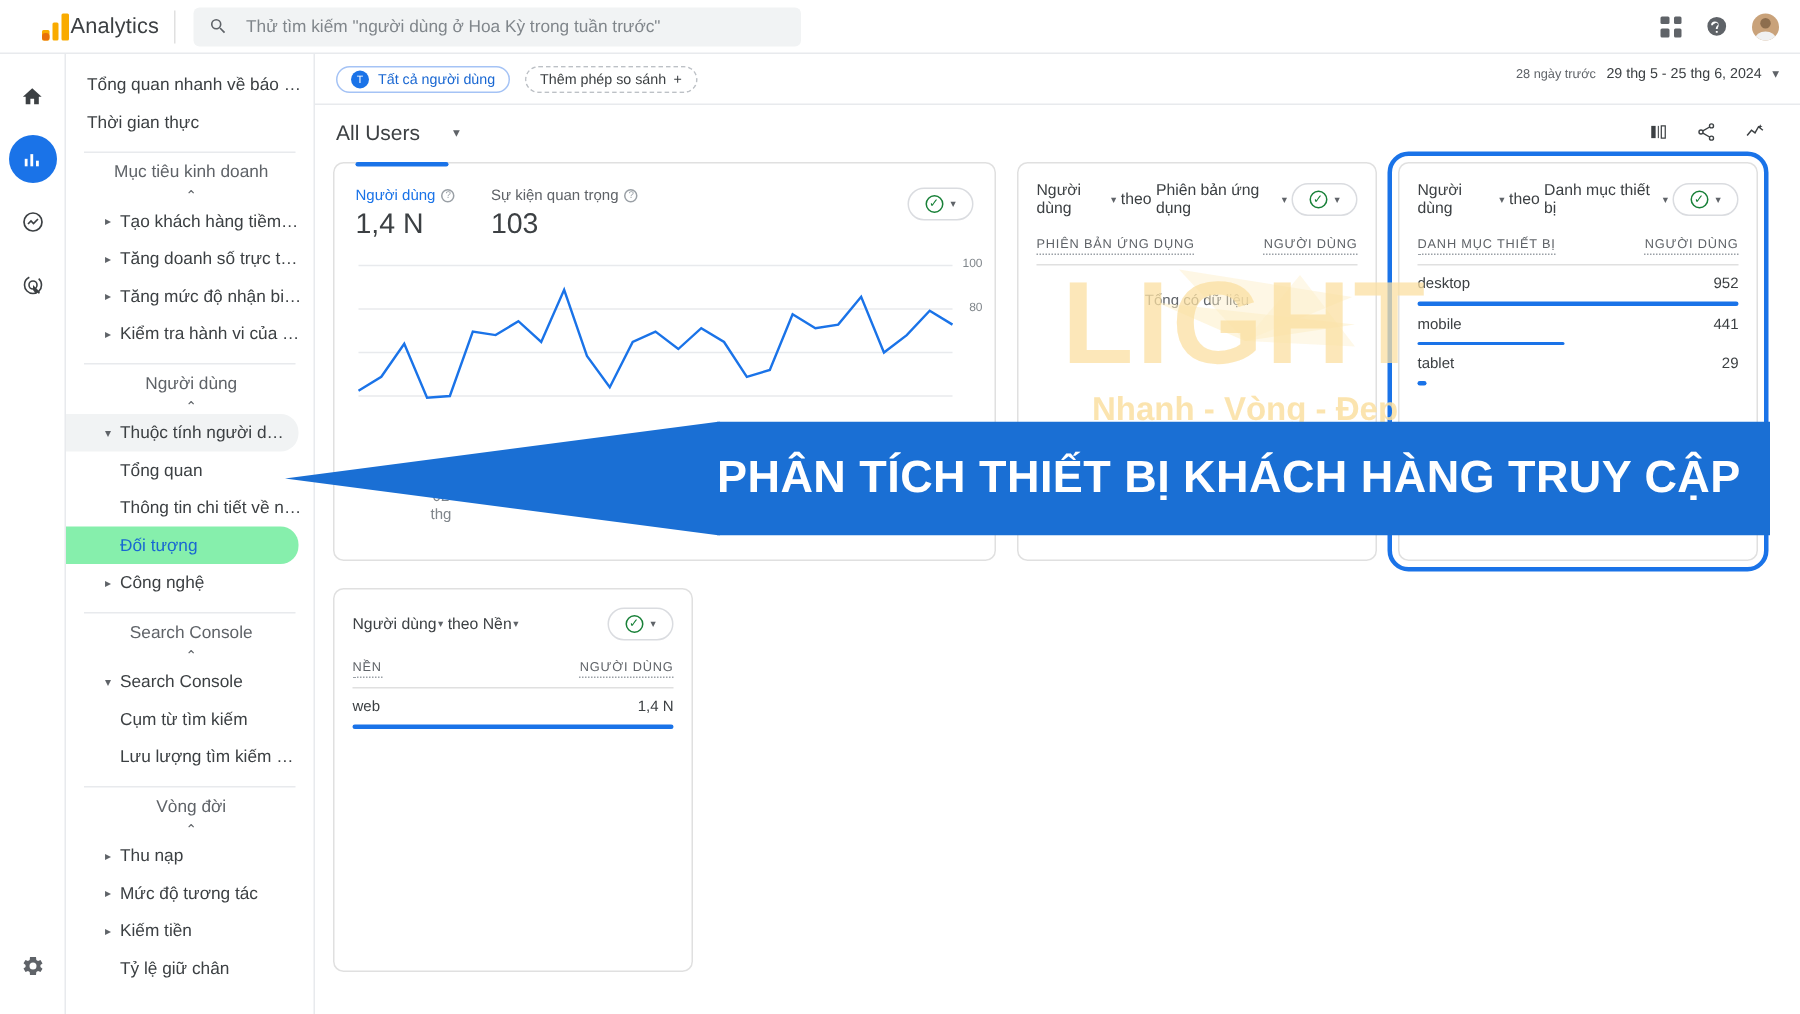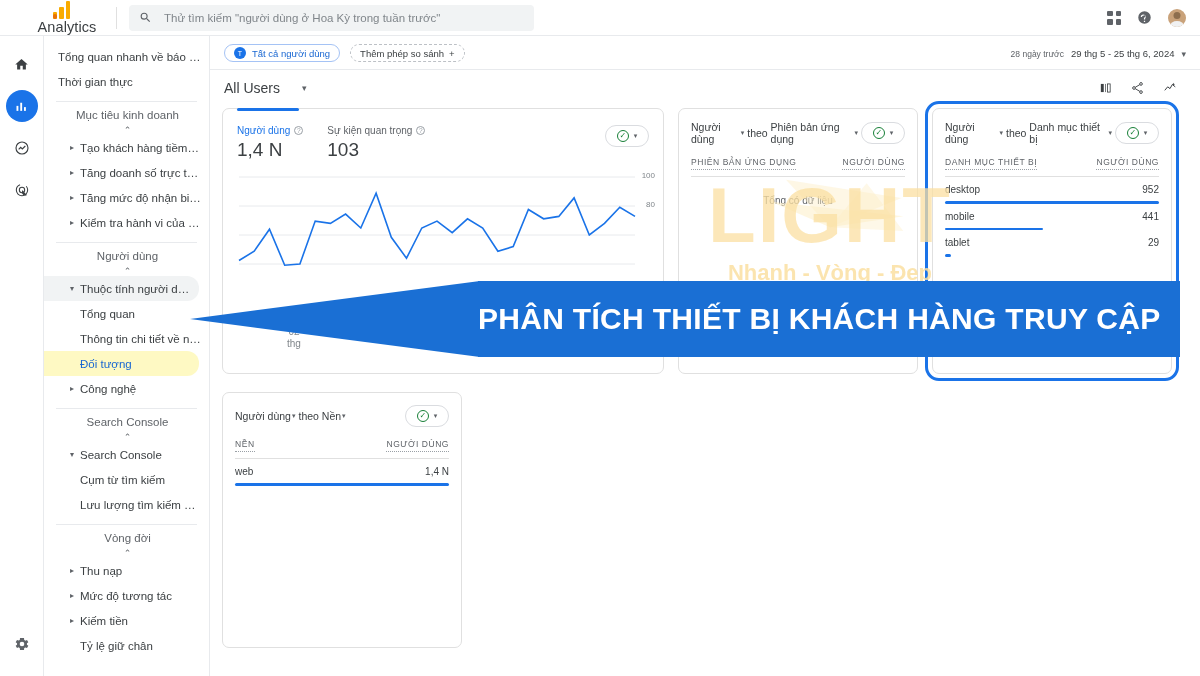--- a/index.html
+++ b/index.html
@@ -4,21 +4,21 @@
 <style>
   * { box-sizing: border-box; }
   html, body { margin:0; padding:0; }
   body {
     width:1200px; height:676px;
     font-family:"Liberation Sans", sans-serif;
     background:#fff; color:#202124; overflow:hidden; position:relative;
   }
   
   .header { height:36px; display:flex; align-items:center; border-bottom:1px solid #e8eaed; position:relative; z-index:5; }
-  .logo-wrap { display:flex; align-items:center; padding-left:28px; width:106px;flex-direction:column; }
+  .logo-wrap { display:flex; align-items:center; padding-left:28px; width:106px; }
   .ga-logo { width:20px; height:18px; position:relative; margin-right:9px; }
   .ga-logo i { position:absolute; bottom:0; width:4.5px; border-radius:1px; display:block; }
   .ga-logo i.b1 { left:0; height:7px; background:#f9ab00; }
   .ga-logo i.b2 { left:6.5px; height:12px; background:#f9ab00; }
   .ga-logo i.b3 { left:13px; height:18px; background:#f9ab00; }
   .ga-logo i.dot { left:0; height:4.5px; width:4.5px; border-radius:50%; background:#e8710a; bottom:0; }
   .brand { font-size:14.5px; color:#3c4043; letter-spacing:.1px; }
   .hdr-sep { width:1px; height:22px; background:#e0e0e0; margin:0 12px 0 10px; }
   .searchbar { flex:0 0 auto; width:405px; height:26px; background:#f1f3f4; border-radius:4px; display:flex; align-items:center; padding:0 10px; }
   .searchbar svg { flex:0 0 auto; }
@@ -42,26 +42,26 @@
   .nav { width:166px; flex:0 0 166px; border-right:1px solid #e8eaed; padding-top:8px; font-size:11.5px; color:#3c4043; position:relative; }
   .nav-item { height:25px; display:flex; align-items:center; padding:0 8px 0 14px; cursor:pointer; white-space:nowrap; overflow:hidden; }
   .nav-item span.lbl { overflow:hidden; text-overflow:ellipsis; white-space:nowrap; }
   .nav-group { height:26px; display:flex; align-items:center; padding:0 12px 0 14px; color:#5f6368; cursor:pointer;flex-direction:column; }
   .nav-group .lbl { flex:1; }
   .nav-sub { padding-left:26px; }
   .nav-sub2 { padding-left:36px; }
   .nav-divider { height:1px; background:#e8eaed; margin:7px 12px; }
   .caret { width:10px; flex:0 0 10px; font-size:8px; color:#5f6368; display:inline-block; }
   .chev { font-size:9px; color:#5f6368; }
-  .nav-item.sel { background:#fef9c3; color:#1967d2; border-radius:0 12px 12px 0; margin-right:10px; }
+  .nav-item.sel { background:#86efac; color:#1967d2; border-radius:0 12px 12px 0; margin-right:10px; }
   .nav-item.soft { background:#f1f3f4; border-radius:0 12px 12px 0; margin-right:10px; }
 
   
   .main { flex:1; position:relative; overflow:hidden; }
-  .toolbar { height:26px; display:flex; align-items:center; padding:8px 14px 0 14px; }
+  .toolbar { height:26px; display:flex; padding:8px 14px 0 14px; }
   .chip { height:18px; border-radius:10px; display:flex; align-items:center; font-size:9.5px; padding:0 9px; cursor:pointer; }
   .chip.primary { border:1px solid #a5c3f5; color:#1967d2; background:#fff; }
   .chip.dashed { border:1px dashed #bdc1c6; color:#3c4043; margin-left:10px; gap:5px; }
   .chip-av { width:12px; height:12px; border-radius:50%; background:#1a73e8; color:#fff; font-size:7px; display:flex; align-items:center; justify-content:center; margin-right:6px; }
   .daterange { margin-left:auto; display:flex; align-items:baseline; gap:7px; font-size:9.5px; color:#3c4043; cursor:pointer; }
   .daterange .ago { font-size:8.5px; color:#5f6368; }
   .tb-rule { height:1px; background:#e8eaed; margin:7px 0 0 0; }
   .subbar { display:flex; align-items:center; padding:6px 14px 0 14px; height:30px; }
   .allusers { font-size:14px; color:#3c4043; display:flex; align-items:center; gap:22px; cursor:pointer; }
   .subbar-icons { margin-left:auto; display:flex; align-items:center; gap:17px; padding-right:8px; }

